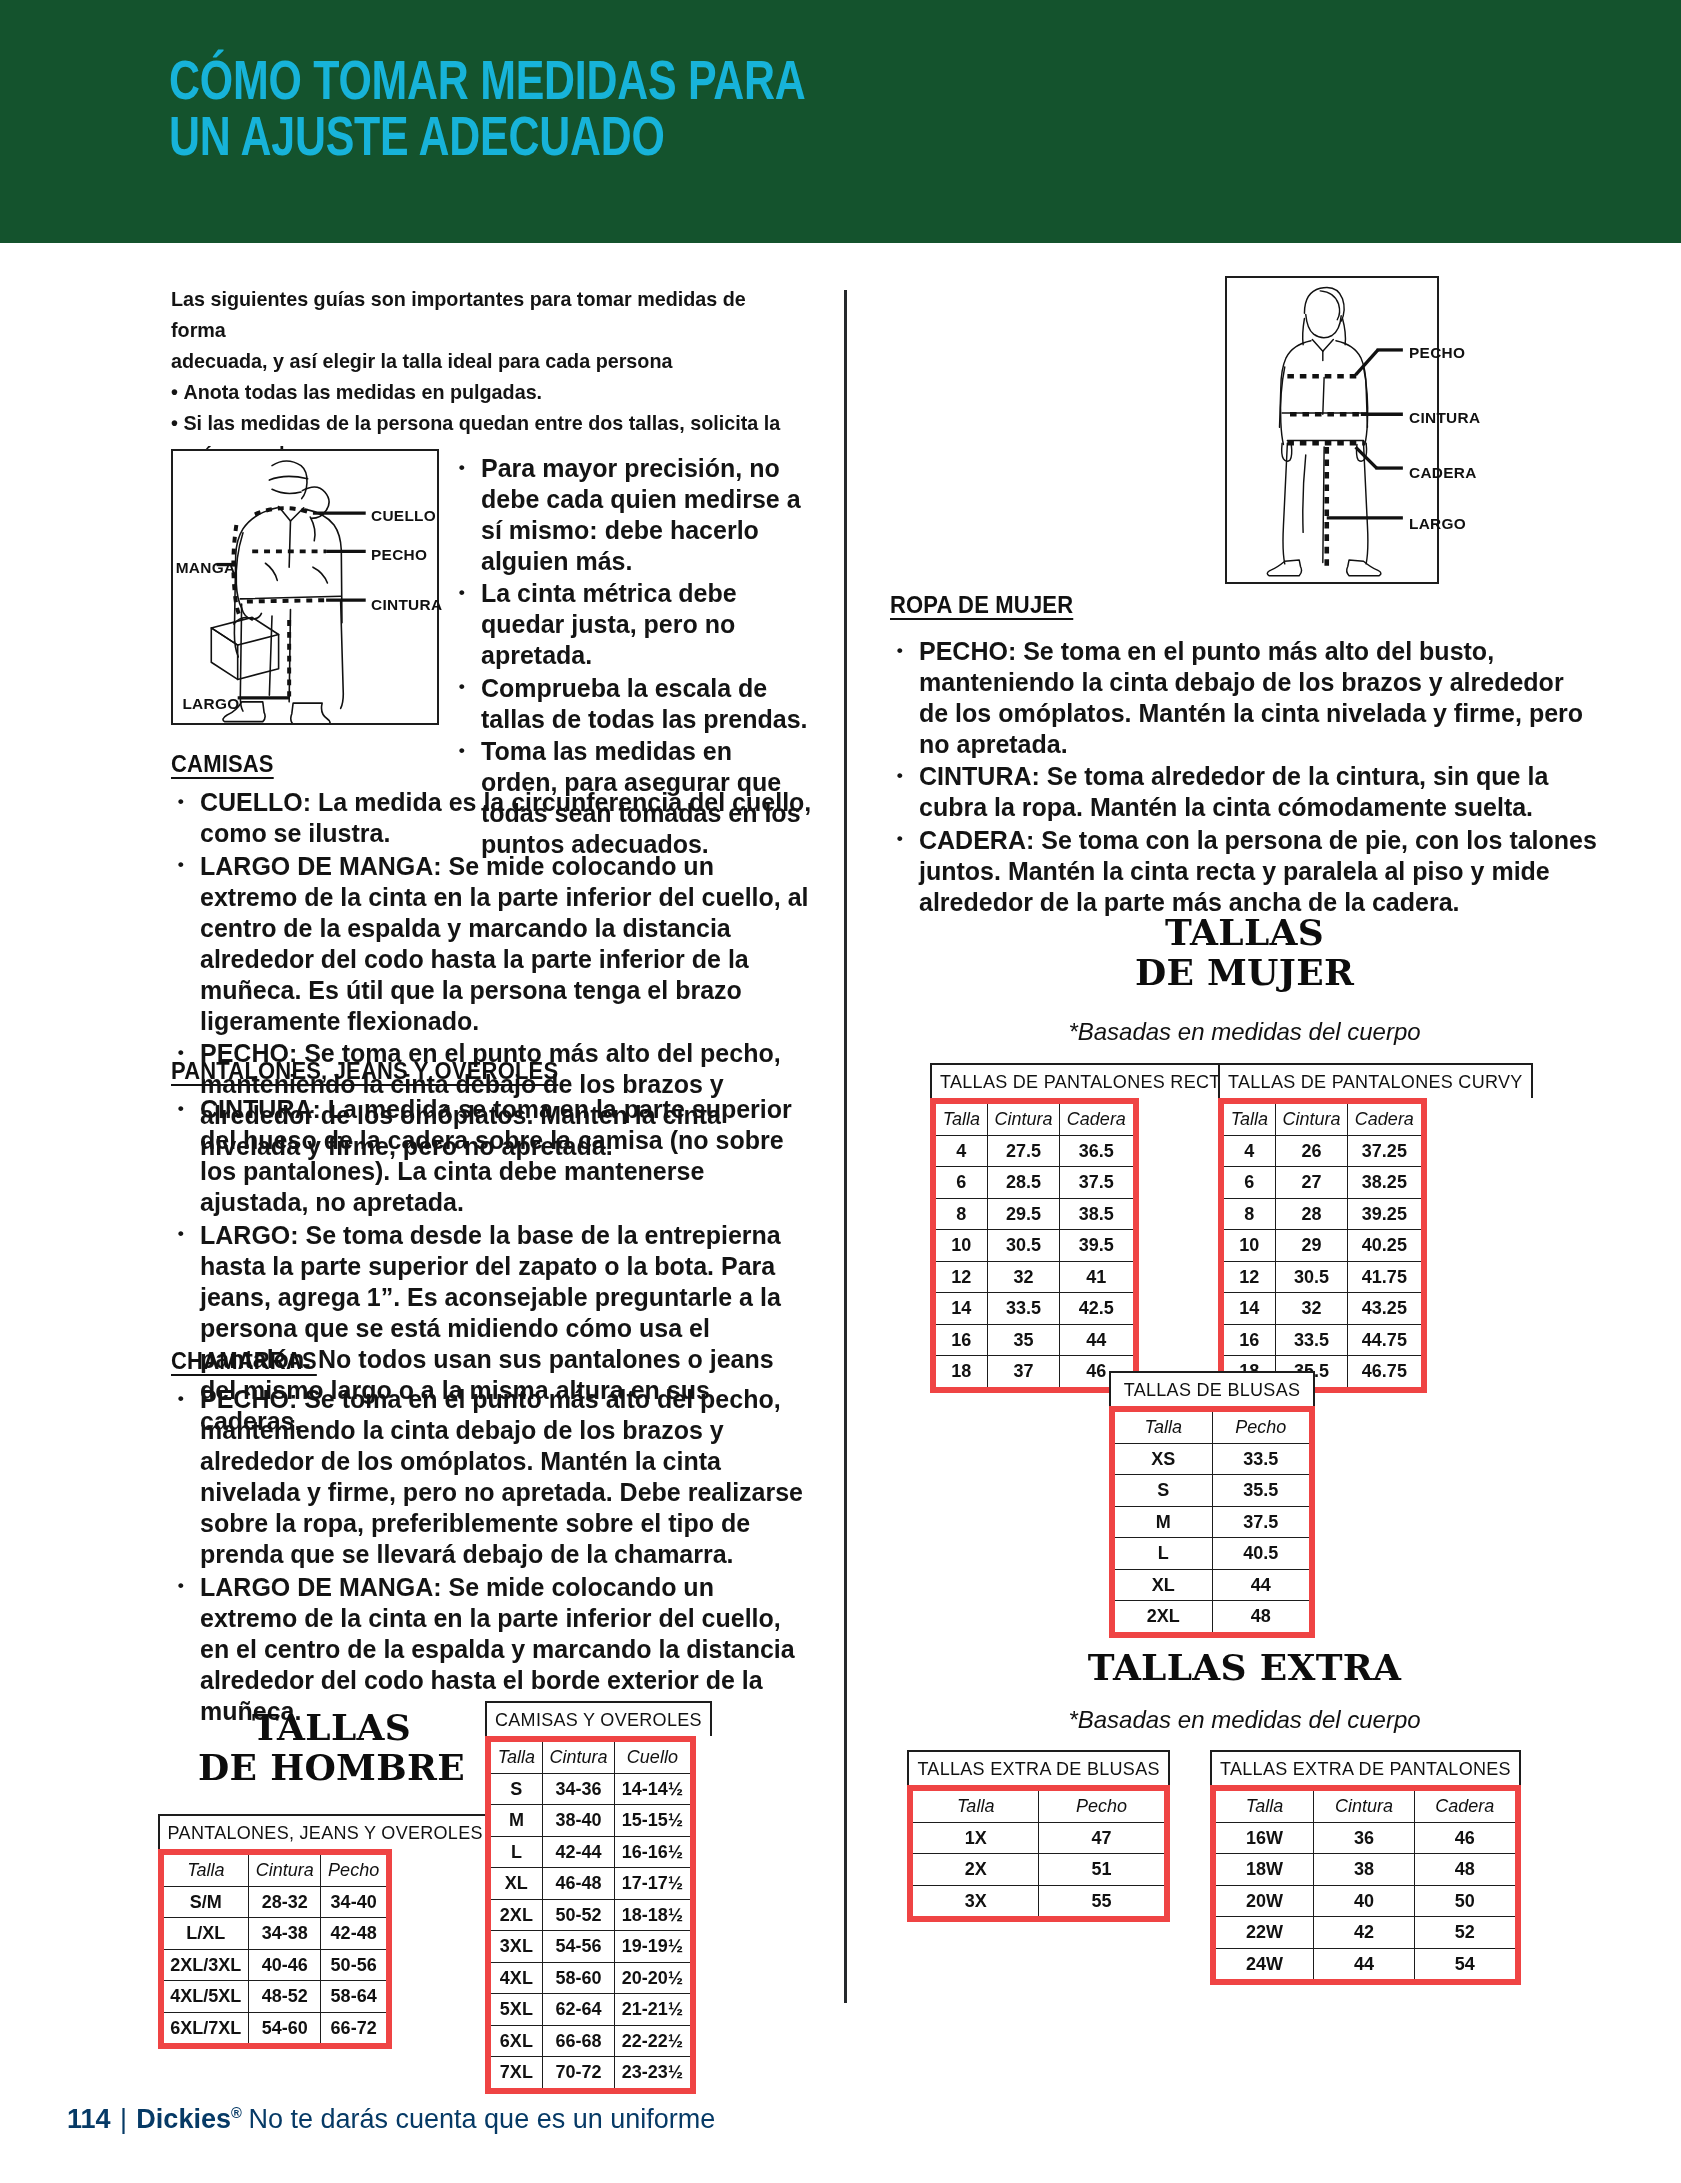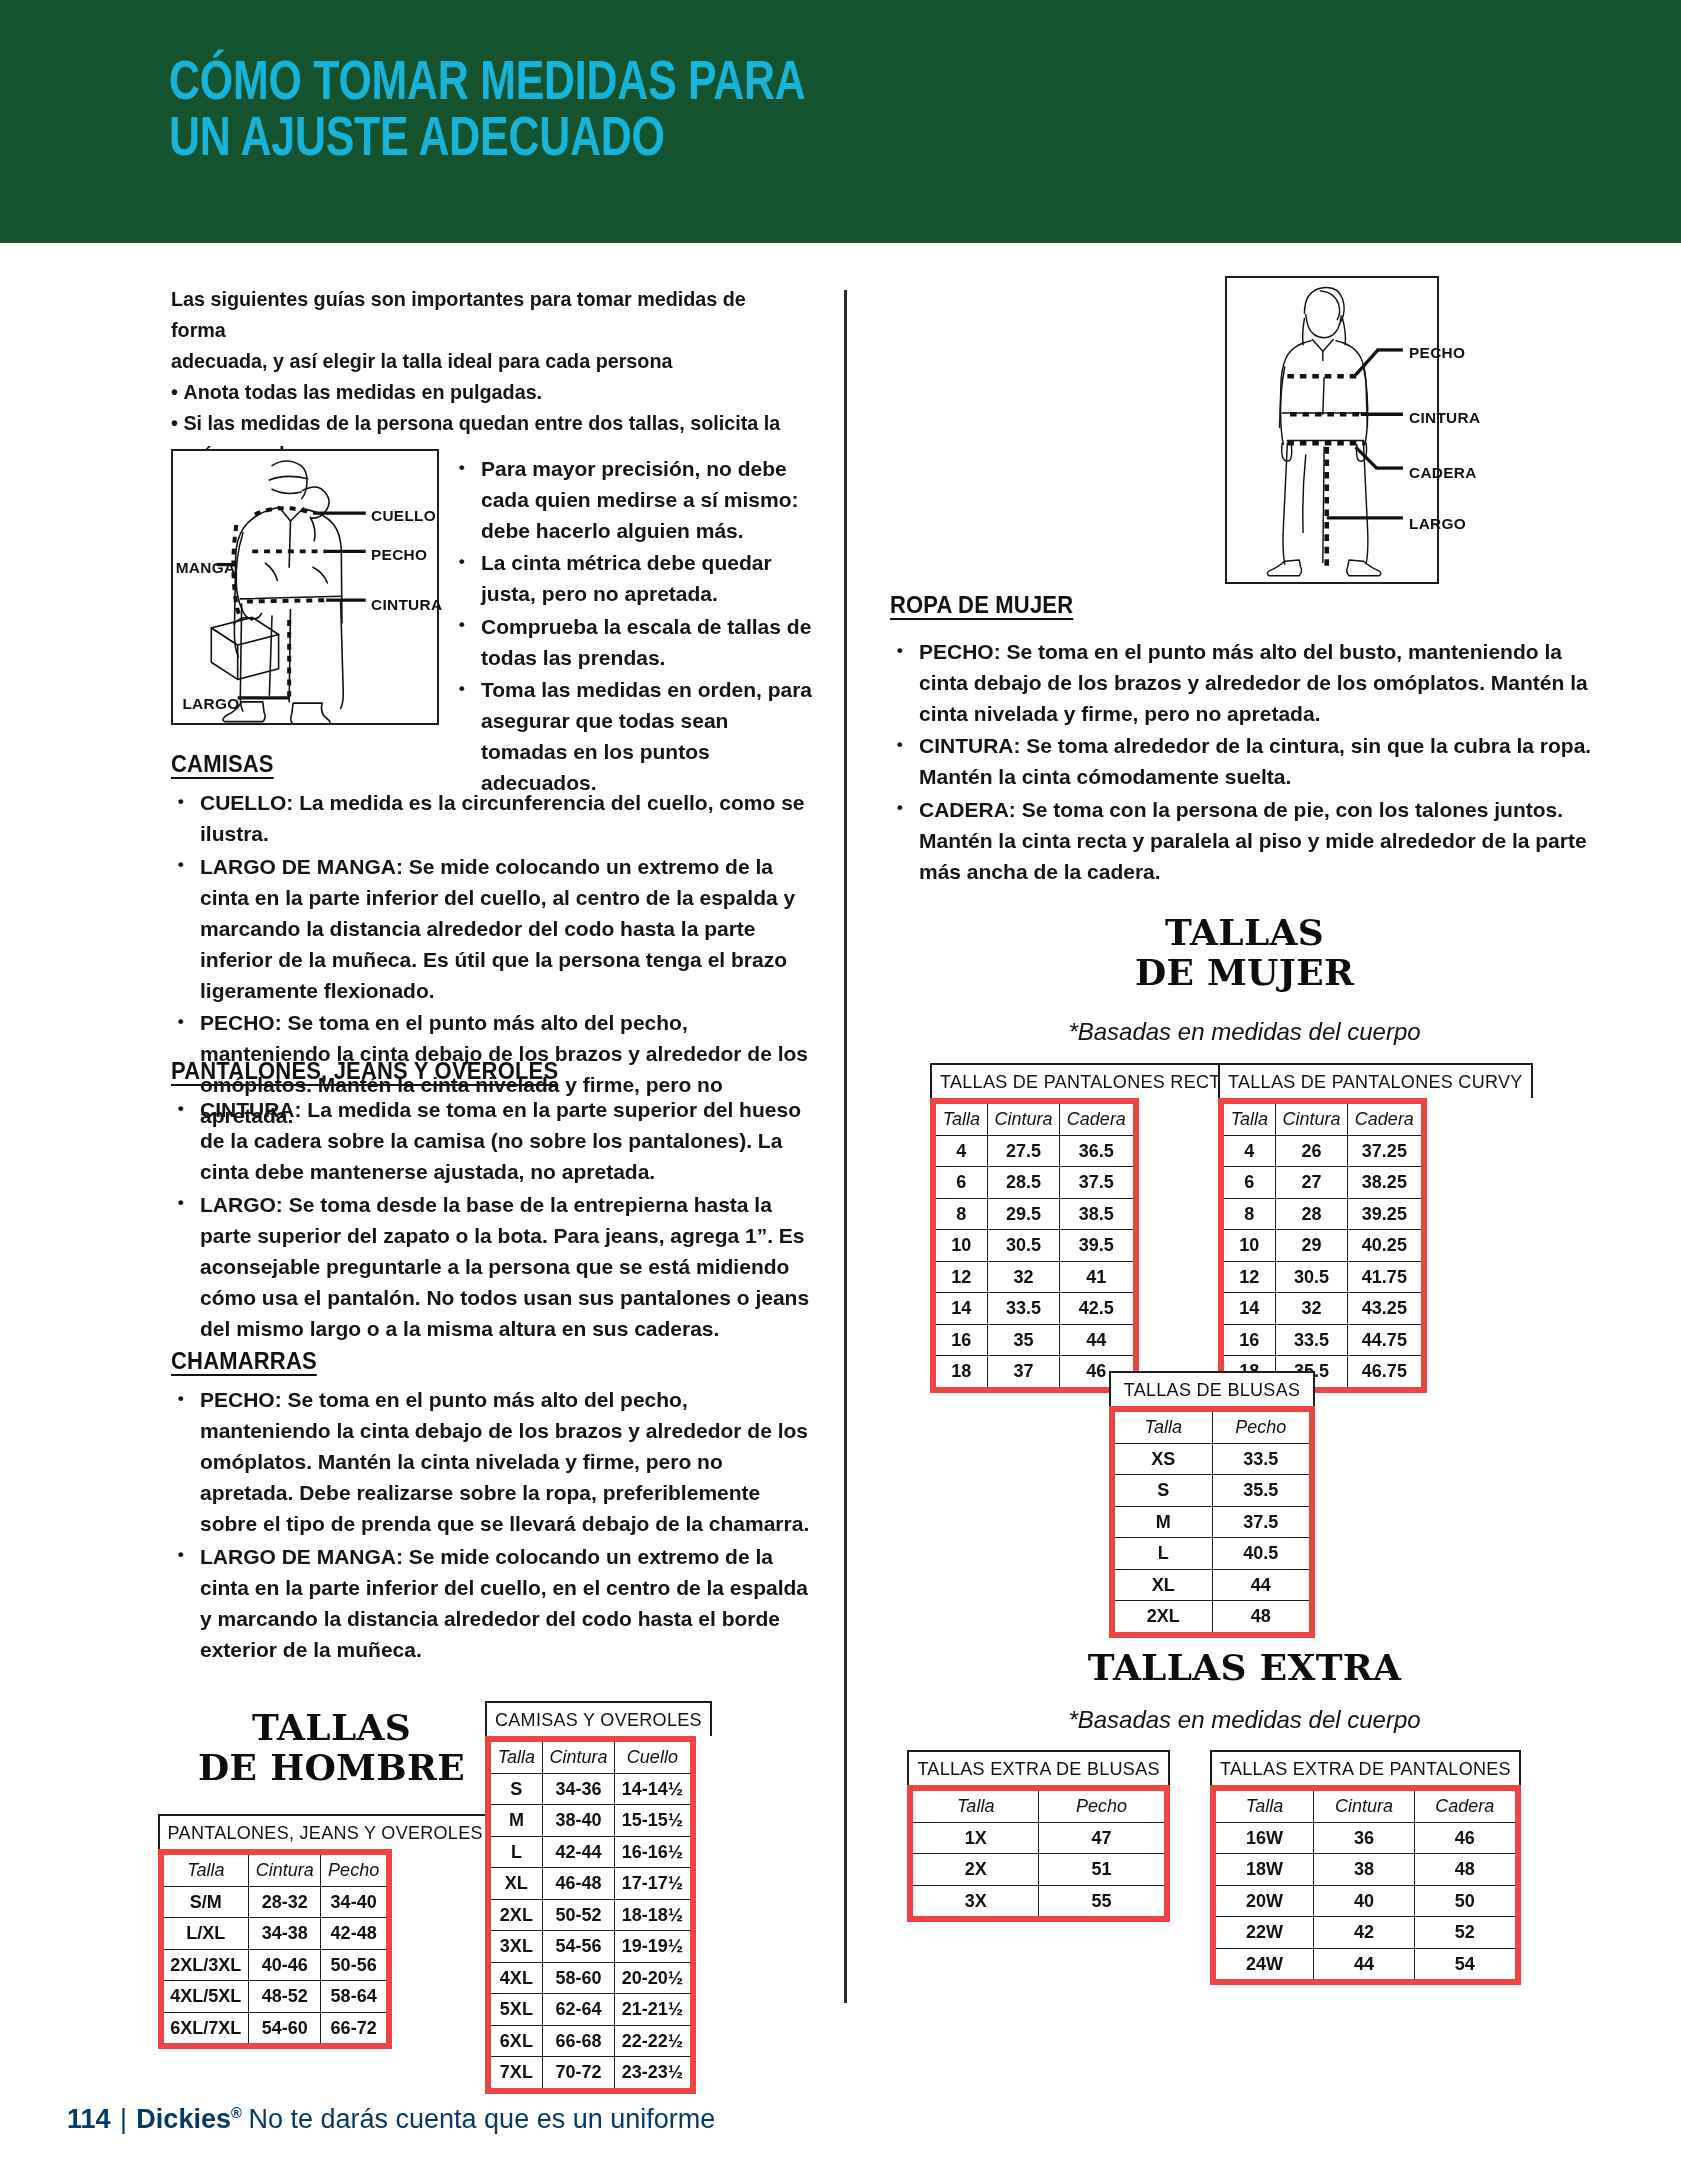--- a/index.html
+++ b/index.html
@@ -70,21 +70,21 @@
     color: #111;
     transform: scaleX(0.94);
     transform-origin: left top;
   }
 
   ul.bl { list-style: none; margin: 6.7px 0 0 0; }
   ul.bl > li {
     position: relative;
     padding-left: 29px;
     font-family: "Liberation Sans Narrow", "Liberation Sans", sans-serif;
-    font-size: 21px;
+    font-size: 25px;
     line-height: 31px;
     font-weight: 600;
     color: #141414;
     margin-bottom: 1.3px;
   }
   ul.bl > li::before {
     content: "•";
     position: absolute; left: 6.7px; top: -1.3px;
     font-size: 17.4px;
   }

